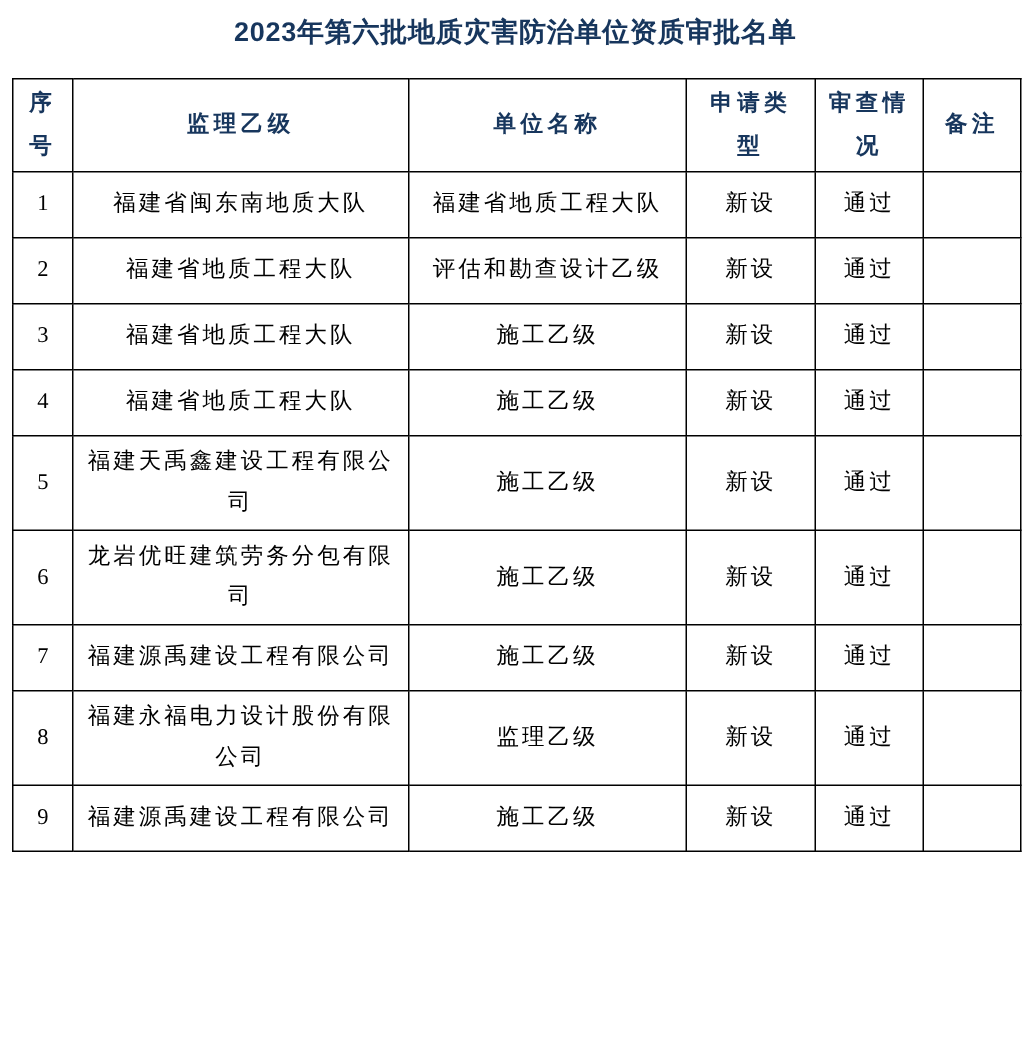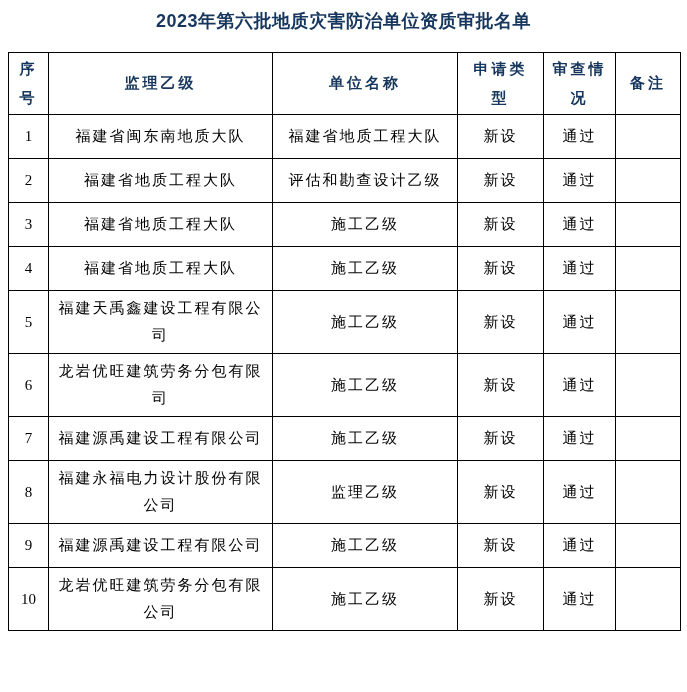--- a/index.html
+++ b/index.html
@@ -170,23 +170,14 @@
 
     <tr class="row-short">
       <td class="body-cell serial-cell">9</td>
       <td class="body-cell">福建源禹建设工程有限公司</td>
       <td class="body-cell">施工乙级</td>
       <td class="body-cell">新设</td>
       <td class="body-cell">通过</td>
       <td class="body-cell"></td>
     </tr>
 
-    <tr class="row-tall">
-      <td class="body-cell serial-cell">10</td>
-      <td class="body-cell">龙岩优旺建筑劳务分包有限
-公司</td>
-      <td class="body-cell">施工乙级</td>
-      <td class="body-cell">新设</td>
-      <td class="body-cell">通过</td>
-      <td class="body-cell"></td>
-    </tr>
   </tbody>
 </table>
 
 </body></html>

